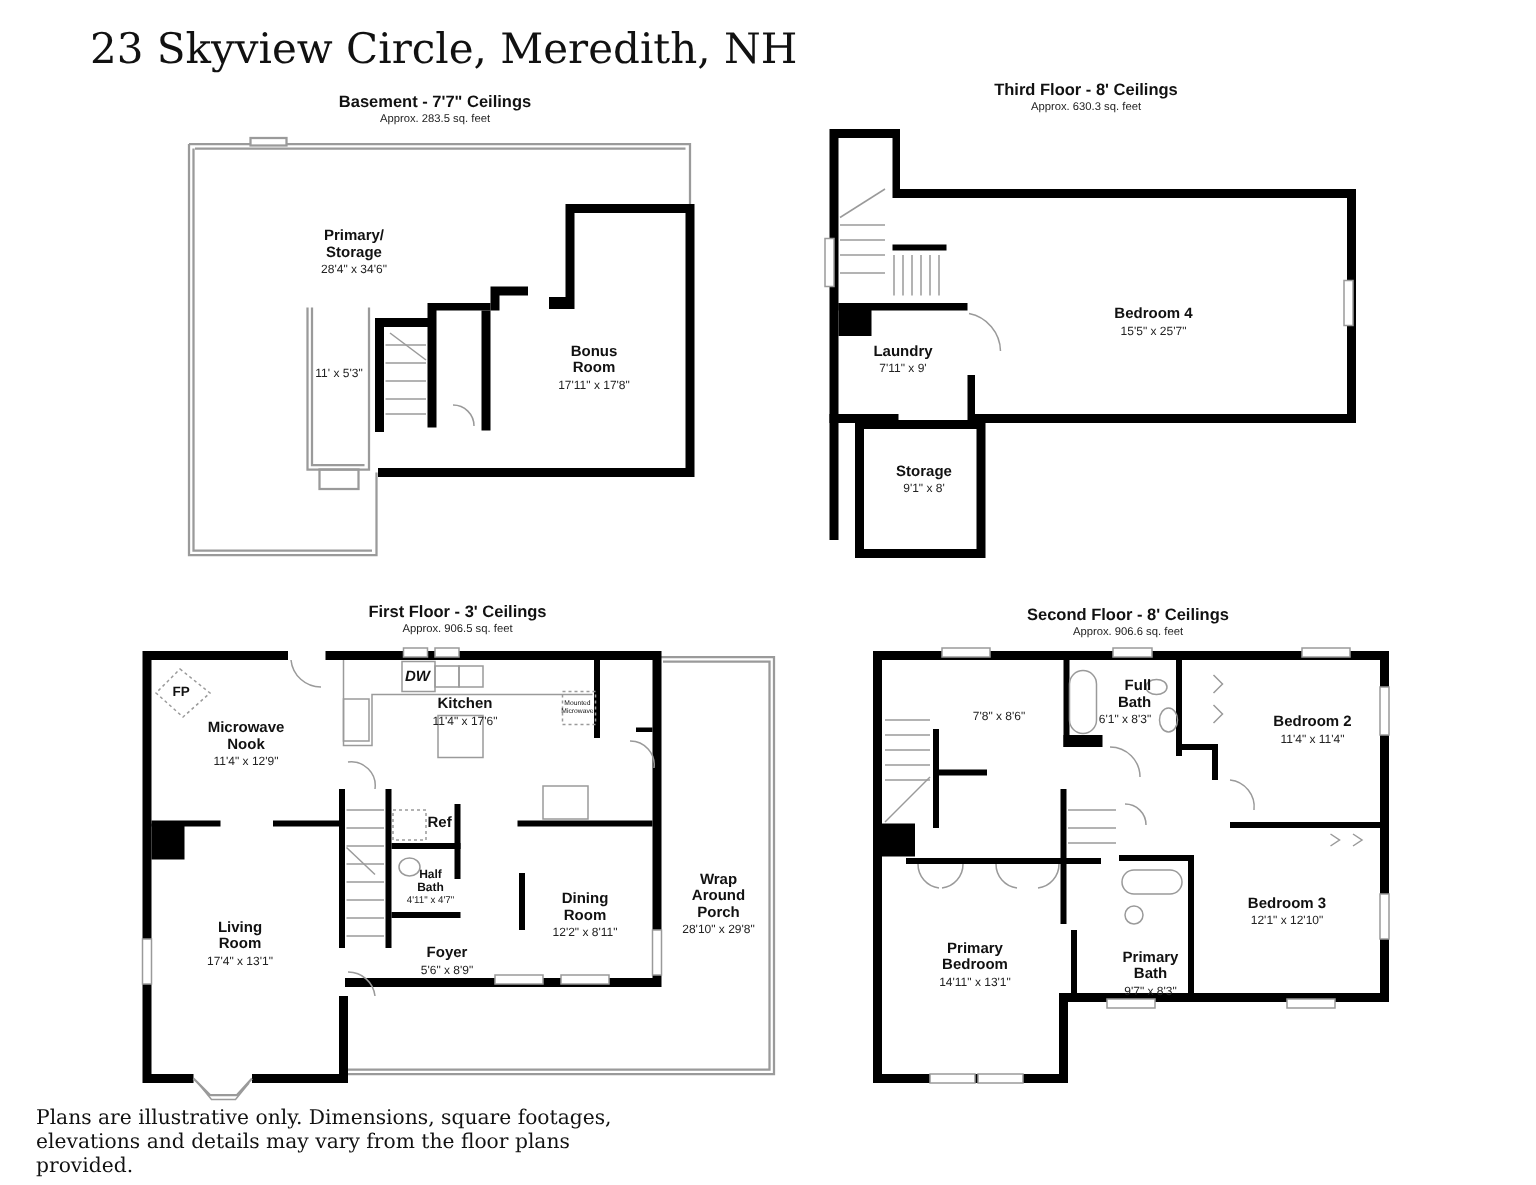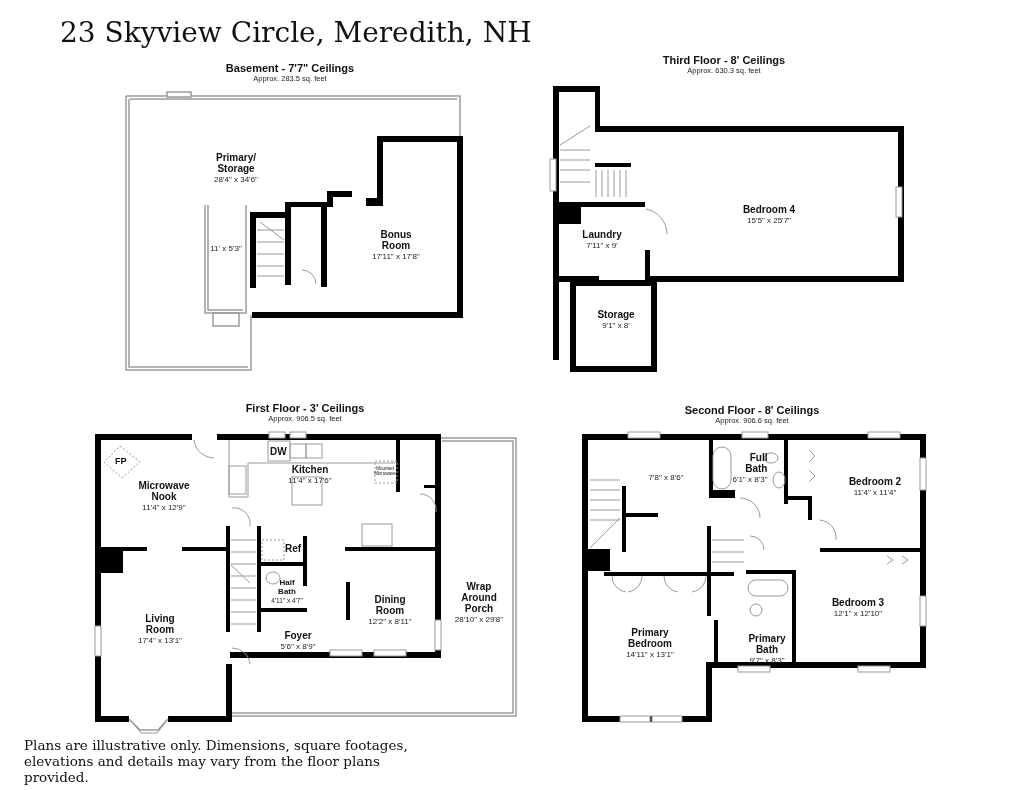--- a/index.html
+++ b/index.html
@@ -261,21 +261,21 @@
   <div class="n">Foyer</div>
   <div class="d">5'6" x 8'9"</div>
 </div>
 <div class="lbl" style="left:479px;top:581px;">
   <div class="n">Wrap</div>
   <div class="n">Around</div>
   <div class="n">Porch</div>
   <div class="d">28'10" x 29'8"</div>
 </div>
 <div class="tag" style="left:115px;top:456px;font-size:9px;">FP</div>
-<div class="tag" style="left:270px;top:446px;">DW</div>
+<div class="tag" style="left:270px;top:446px;font-style:italic;">DW</div>
 <div class="tag" style="left:285px;top:543px;">Ref</div>
 <div class="tag" style="left:372px;top:466px;width:26px;font-size:4.5px;line-height:5px;text-align:center;font-weight:normal;">Mounted Microwave</div>
 
 <div class="lbl" style="left:666px;top:472px;">
   <div class="d">7'8" x 8'6"</div>
 </div>
 <div class="lbl" style="left:750px;top:452px;text-align:right;">
   <div class="n">Full</div>
   <div class="n">Bath</div>
   <div class="d">6'1" x 8'3"</div>

